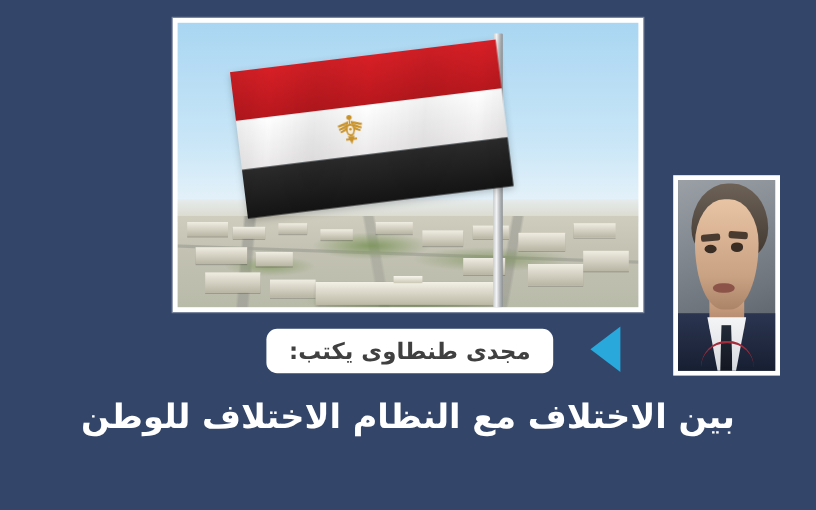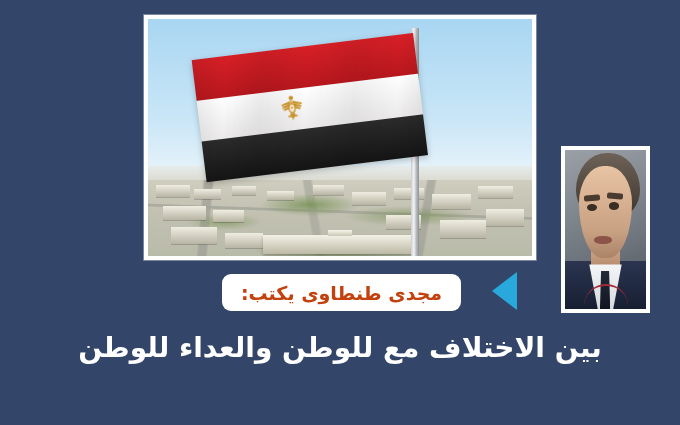--- a/index.html
+++ b/index.html
@@ -210,21 +210,21 @@
     position:absolute;
     left:222px; top:274px;
     width:239px; height:37px;
     background:#ffffff;
     border-radius:9px;
     display:flex;
     align-items:center;
     justify-content:center;
   }
   .byline-text {
-    color:#c2410c;
+    color:#404040;
     font-size:19px;
     font-weight:bold;
     letter-spacing:-0.2px;
     white-space:nowrap;
     direction:rtl;
   }
 
   
   .headline {
     position:absolute;
@@ -314,15 +314,15 @@
       <div class="p-lanyard"></div>
     </div>
   </div>
 
   <div class="arrow"></div>
 
   <div class="byline">
     <span class="byline-text">مجدى طنطاوى يكتب:</span>
   </div>
 
-  <div class="headline">بين الاختلاف مع للوطن والعداء للوطن</div>
+  <div class="headline">بين الاختلاف مع النظام الاختلاف للوطن</div>
 
 </div>
 
 </body></html>

